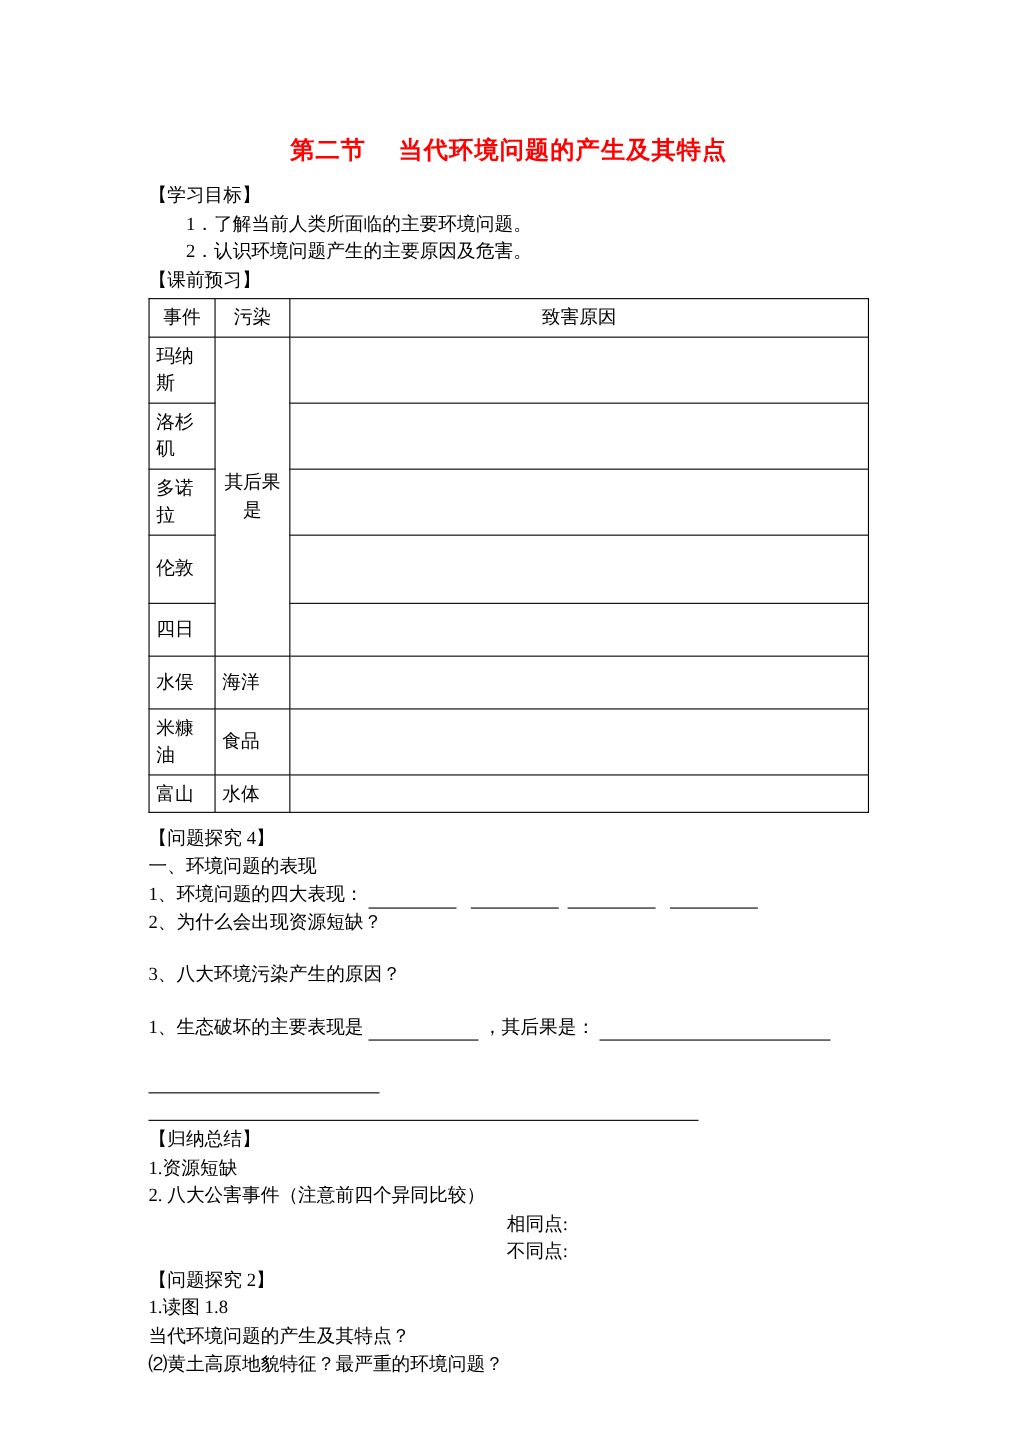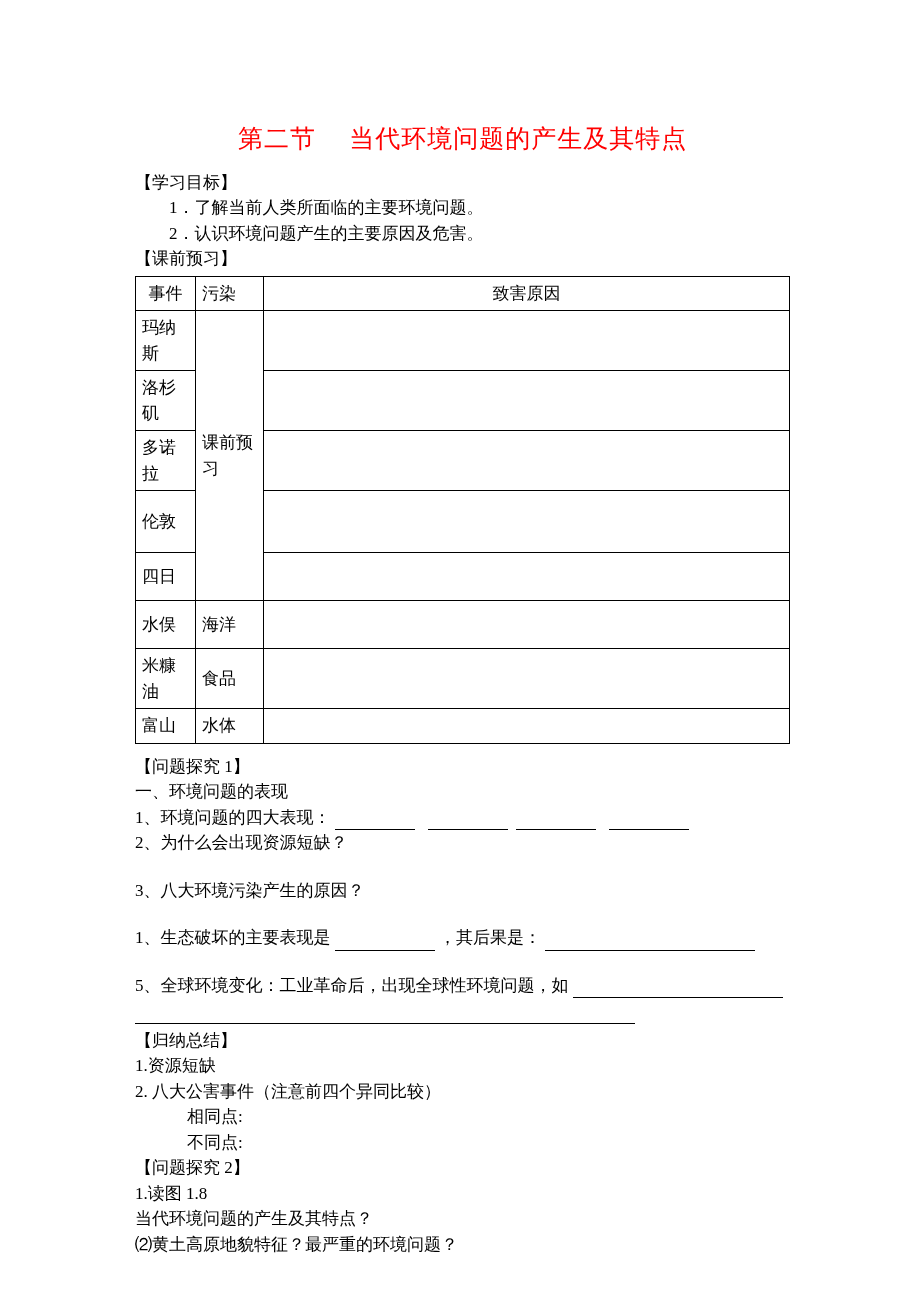--- a/index.html
+++ b/index.html
@@ -12,22 +12,22 @@
       width: 920px;
       min-height: 1302px;
       font-family: "SimSun", "宋体", serif;
       font-size: 17px;
       color: #000000;
       padding: 120px 130px 100px 135px;
       line-height: 1.5;
     }
     .title {
       color: #ff0000;
-      font-size: 25px;
-      font-weight: normal;
+      font-size: 22px;
+      font-weight: bold;
       text-align: center;
       margin-bottom: 12px;
       letter-spacing: 1px;
     }
     .indent {
       padding-left: 34px;
     }
     table {
       border-collapse: collapse;
       width: 100%;
@@ -42,21 +42,21 @@
       vertical-align: middle;
     }
     table th {
       text-align: center;
     }
     .col-event {
       width: 60px;
     }
     .col-pollution {
       width: 68px;
-      text-align: left;
+      text-align: center;
     }
     .col-cause {
       width: auto;
     }
     .row-tall {
       height: 48px;
       margin-top: 20px;
     }
     .row-med {
       height: 42px;
@@ -78,20 +78,21 @@
       min-width: 440px;
     }
     .para-space {
       margin-top: 4px;
     }
     .para-gap {
       margin-top: 22px;
     }
     .sub-indent {
       padding-left: 52px;
+      text-align: center;
     }
   </style>
 </head>
 <body>
 
 <div class="title">第二节　 当代环境问题的产生及其特点</div>
 
 <div>【学习目标】</div>
 <div class="indent">1．了解当前人类所面临的主要环境问题。</div>
 <div class="indent">2．认识环境问题产生的主要原因及危害。</div>
@@ -100,21 +101,21 @@
 
 <table>
   <tbody>
       <tr>
     <th class="col-event">事件</th>
     <th class="col-pollution">污染</th>
     <th class="col-cause">致害原因</th>
   </tr>
   <tr class="row-tall">
     <td>玛纳斯</td>
-    <td class="col-pollution" rowspan="5">课前预习</td>
+    <td class="col-pollution" rowspan="5">其后果是</td>
     <td></td>
   </tr>
   <tr class="row-tall">
     <td>洛杉矶</td>
     <td></td>
   </tr>
   <tr class="row-tall">
     <td>多诺拉</td>
     <td></td>
   </tr>
@@ -137,21 +138,21 @@
     <td></td>
   </tr>
   <tr>
     <td>富山</td>
     <td>水体</td>
     <td></td>
   </tr>
 </tbody>
   </table>
 
-<div class="para-space">【问题探究 1】</div>
+<div class="para-space">【问题探究 4】</div>
 <div>一、环境问题的表现</div>
 
 <div>
   <span>1、环境问题的四大表现：</span>
   <span class="blank-line"></span>&nbsp;&nbsp;
   <span class="blank-line"></span>&nbsp;
   <span class="blank-line"></span>&nbsp;&nbsp;
   <span class="blank-line"></span>
 </div>
 
@@ -160,21 +161,20 @@
 <div class="para-gap">3、八大环境污染产生的原因？</div>
 
 <div class="para-gap">
   <span>1、生态破坏的主要表现是</span>
   <span class="blank-line" style="min-width:100px"></span>
   <span>，其后果是：</span>
   <span class="blank-line blank-long"></span>
 </div>
 
 <div class="para-gap">
-  <span>5、全球环境变化：工业革命后，出现全球性环境问题，如</span>
   <span class="blank-line blank-long"></span>
 </div>
 <div>
   <span class="blank-line blank-vlong" style="min-width:500px"></span>
 </div>
 
 <div class="para-space">【归纳总结】</div>
 <div>1.资源短缺</div>
 <div>2. 八大公害事件（注意前四个异同比较）</div>
 <div class="sub-indent">相同点:</div>

